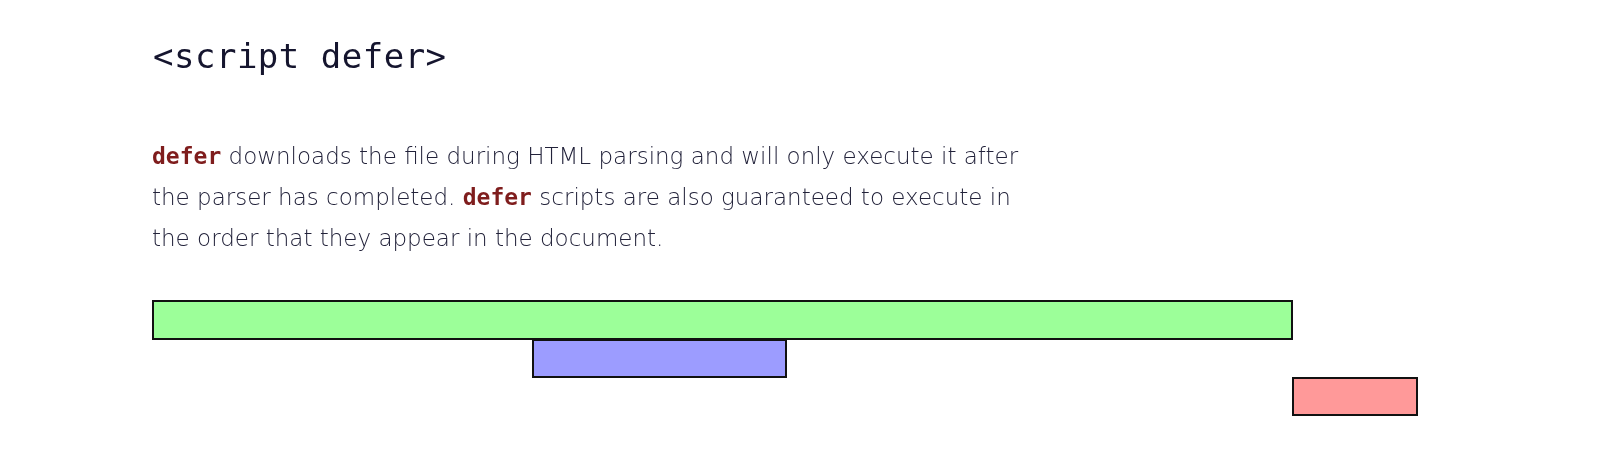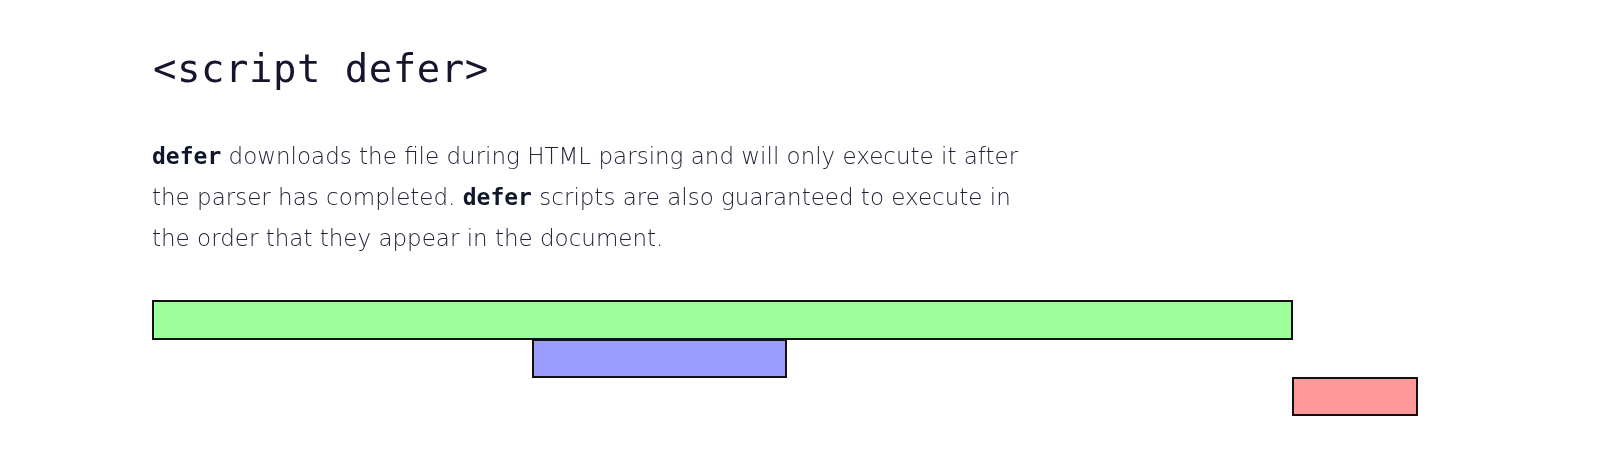--- a/index.html
+++ b/index.html
@@ -1,19 +1,19 @@
 <!DOCTYPE html>
 <html><head>
 <meta charset="utf-8">
 <style>
   html, body { margin:0; padding:0; background:#ffffff; }
   body { width:1600px; height:467px; position:relative; overflow:hidden; font-family:"DejaVu Sans", sans-serif; color:#1a1a33; }
-  .title { position:absolute; left:153px; top:46px; font-family:"DejaVu Sans Mono", monospace; font-size:39px; color:#15152e; letter-spacing:0.5px; margin:0; font-weight:normal; }
+  .title { position:absolute; left:153px; top:36px; font-family:"DejaVu Sans Mono", monospace; font-size:34px; color:#15152e; letter-spacing:0.5px; margin:0; font-weight:normal; }
   .desc { position:absolute; left:152px; top:136px; width:900px; font-size:23px; line-height:41px; color:#22223a; margin:0; font-weight:300; }
-  .desc code { font-family:"DejaVu Sans Mono", monospace; font-weight:bold; font-size:23px; color:#0f172a; }
+  .desc code { font-family:"DejaVu Sans Mono", monospace; font-weight:bold; font-size:23px; color:#7f1d1d; }
   .bar { position:absolute; box-sizing:border-box; border:2px solid #111; }
 </style>
 </head>
 <body>
 
 <h1 class="title">&lt;script defer&gt;</h1>
 
 <p class="desc" style="width:870px;"><code>defer</code><span> downloads the file during HTML parsing and will only execute it after the parser has completed. </span><code>defer</code><span> scripts are also guaranteed to execute in the order that they appear in the document.</span></p>
 
 <div>

